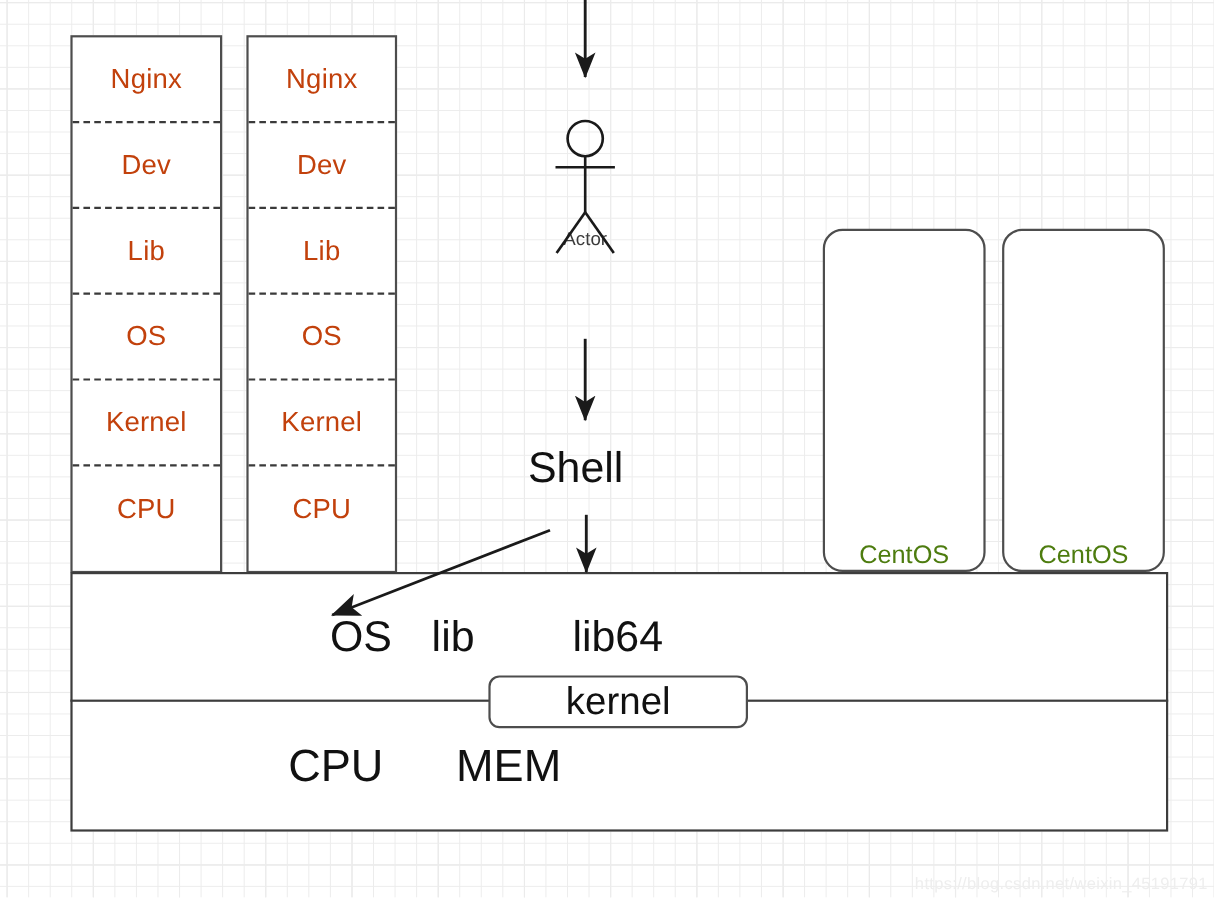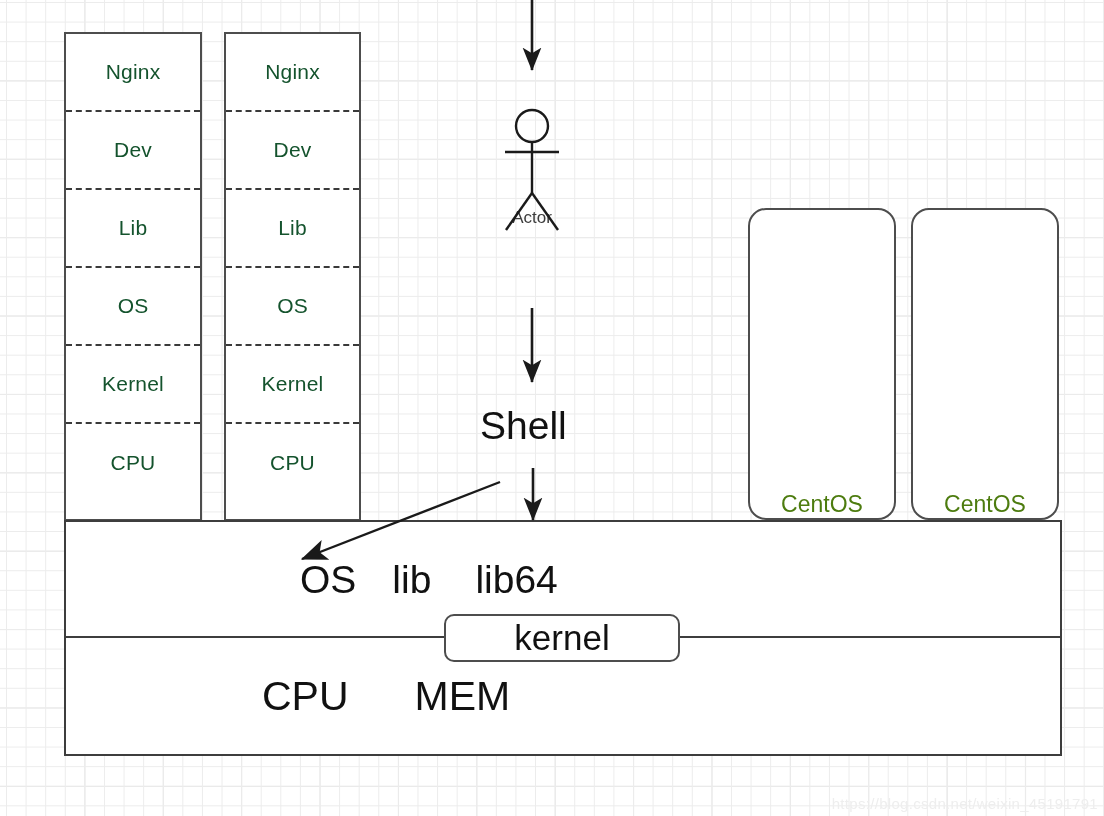--- a/index.html
+++ b/index.html
@@ -35,22 +35,22 @@
     box-sizing: border-box;
     border: 2px solid #4d4d4d;
     background: #ffffff;
   }
   .stack-cell {
     box-sizing: border-box;
     height: 78px;
     display: flex;
     align-items: center;
     justify-content: center;
-    font-size: 21px;
-    color: #14532d;
+    font-size: 25px;
+    color: #c2410c;
     border-bottom: 2px dashed #3a3a3a;
     letter-spacing: .2px;
     text-align: center;
   }
   .stack-cell:last-child {
     border-bottom: none;
   }
 
   
   .actor-wrap {
@@ -181,21 +181,21 @@
     <span>CentOS</span>
   </div>
 
   <div class="platform" style="left:64px; top:520px; width:998px; height:236px;">
   </div>
   <div class="platform-divider" style="left:64px; top:636px; width:998px; height:2px;"></div>
 
   <div class="os-row" style="left:300px; top:558px;">
     <span style="margin-right:36px;">OS</span>
     <span style="margin-right:44px;">lib</span>
-    <span style="margin-right:34px;">lib64</span>
+    <span style="margin-right:34px;margin-left:45px;">lib64</span>
   </div>
 
   <div class="kernel-pill" style="left:444px; top:614px; width:236px; height:48px;">
     <span>kernel</span>
   </div>
 
   <div class="hw-row" style="left:262px; top:673px;">
     <span style="margin-right:46px;">CPU</span>
     <span style="margin-right:26px;margin-left:20px;">MEM</span>
   </div>

